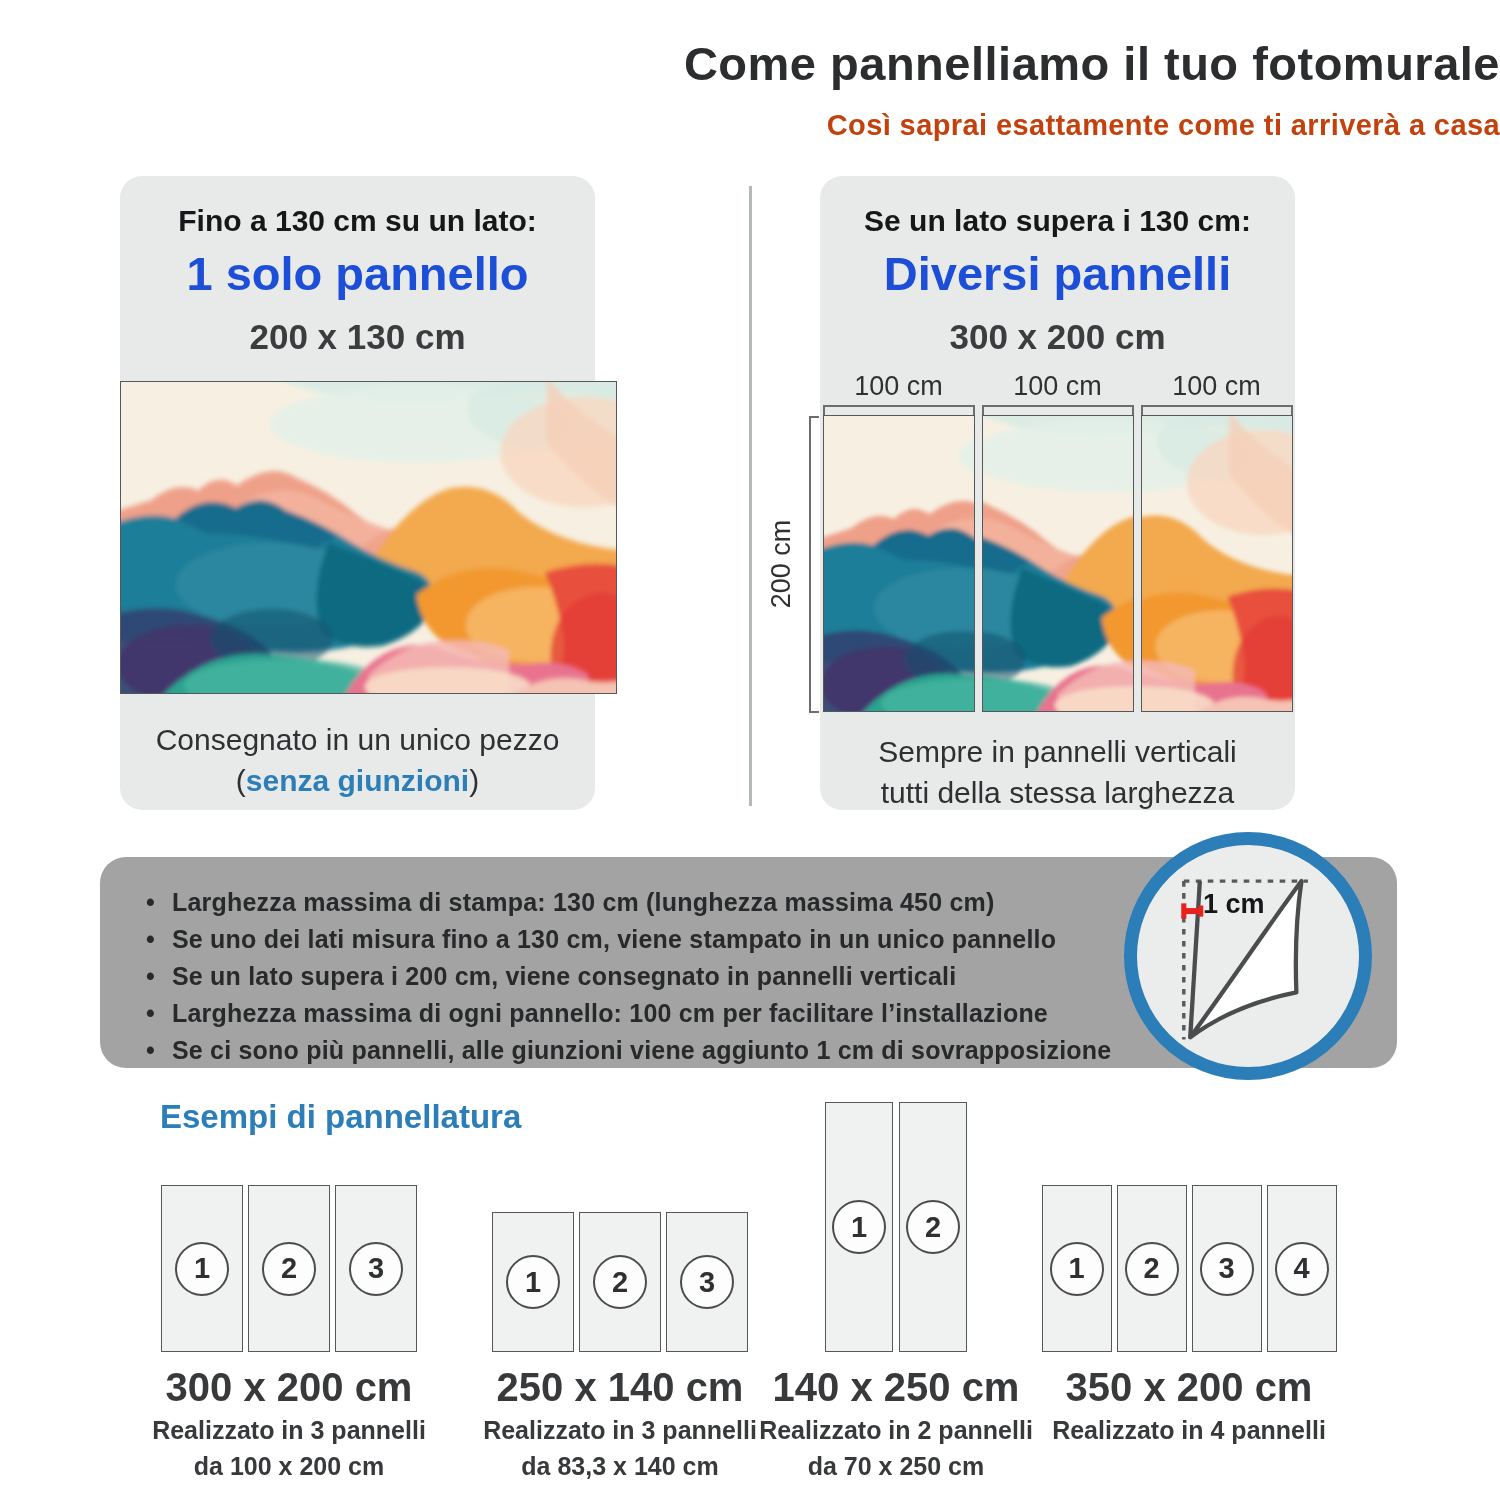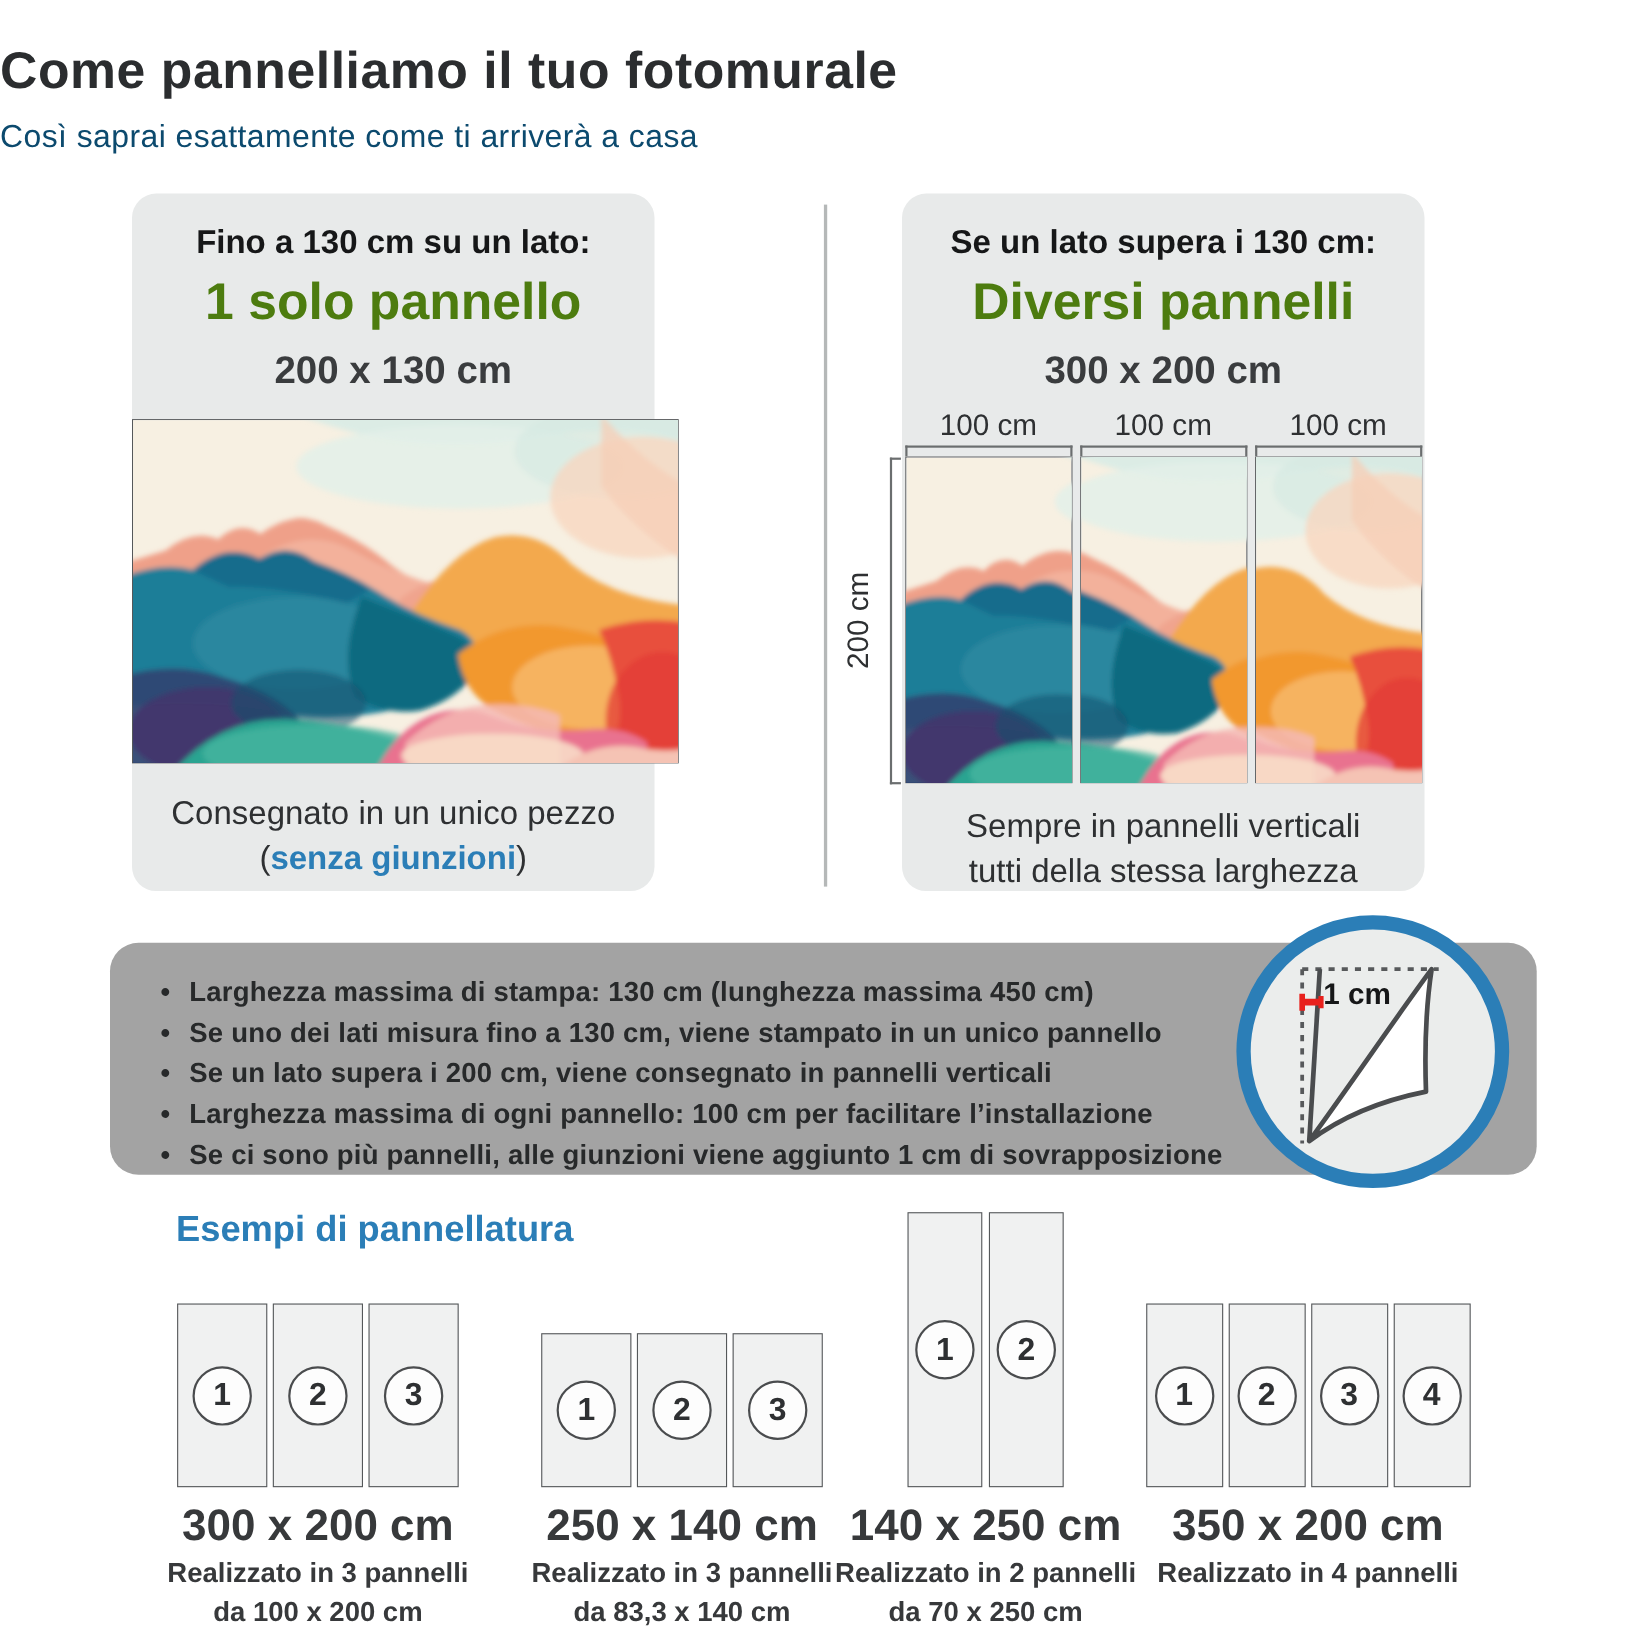--- a/index.html
+++ b/index.html
@@ -1,32 +1,32 @@
 <!DOCTYPE html>
 <html><head>
 <meta charset="utf-8">
 <style>
   * { margin:0; padding:0; box-sizing:border-box; }
   html,body { background:#ffffff; }
   body { font-family:"Liberation Sans", sans-serif; color:#2e3032; }
   .page { position:relative; width:1500px; height:1500px; background:#fff; overflow:hidden; }
 
   
-  .hdr { position:absolute; top:36px; left:0; width:1500px; text-align:left; }
+  .hdr { position:absolute; top:36px; left:0; width:1500px; text-align:right; }
   .hdr h1 { font-size:47px; font-weight:700; color:#2b2d2f; letter-spacing:.5px; }
-  .hdr p  { margin-top:18px; font-size:29px; font-weight:400; color:#0c4a6e; letter-spacing:.4px; }
+  .hdr p  { margin-top:18px; font-size:29px; font-weight:700; color:#c2410c; letter-spacing:.4px; }
 
   
   .gbox { position:absolute; top:176px; width:475px; height:634px; background:#e8eaea; border-radius:22px; text-align:center; }
   .gbox.left  { left:120px; }
   .gbox.right { left:820px; }
   .divider { position:absolute; left:749px; top:186px; width:3px; height:620px; background:#b5b8b8; }
 
   .cond   { margin-top:28px; font-size:30px; font-weight:700; color:#161718; }
-  .result { margin-top:8px;  font-size:47px; font-weight:700; color:#4d7c0f;text-align:center; }
+  .result { margin-top:8px;  font-size:47px; font-weight:700; color:#1d4ed8;text-align:center; }
   .size   { margin-top:16px; font-size:35px; font-weight:700; color:#3a3c3e; }
 
   .art-frame { width:497px; height:313px; margin:24px auto 0; border:1.5px solid #55585a; background:#fff; }
   .art-frame svg { display:block; width:100%; height:100%; }
 
   .caption { margin-top:26px; font-size:30px; font-weight:500; color:#2e3032; line-height:1.35; }
   .caption .blue { color:#2b7eb7; font-weight:700; }
 
   
   .split-wrap { position:relative; width:470px; margin:14px auto 14px; }

